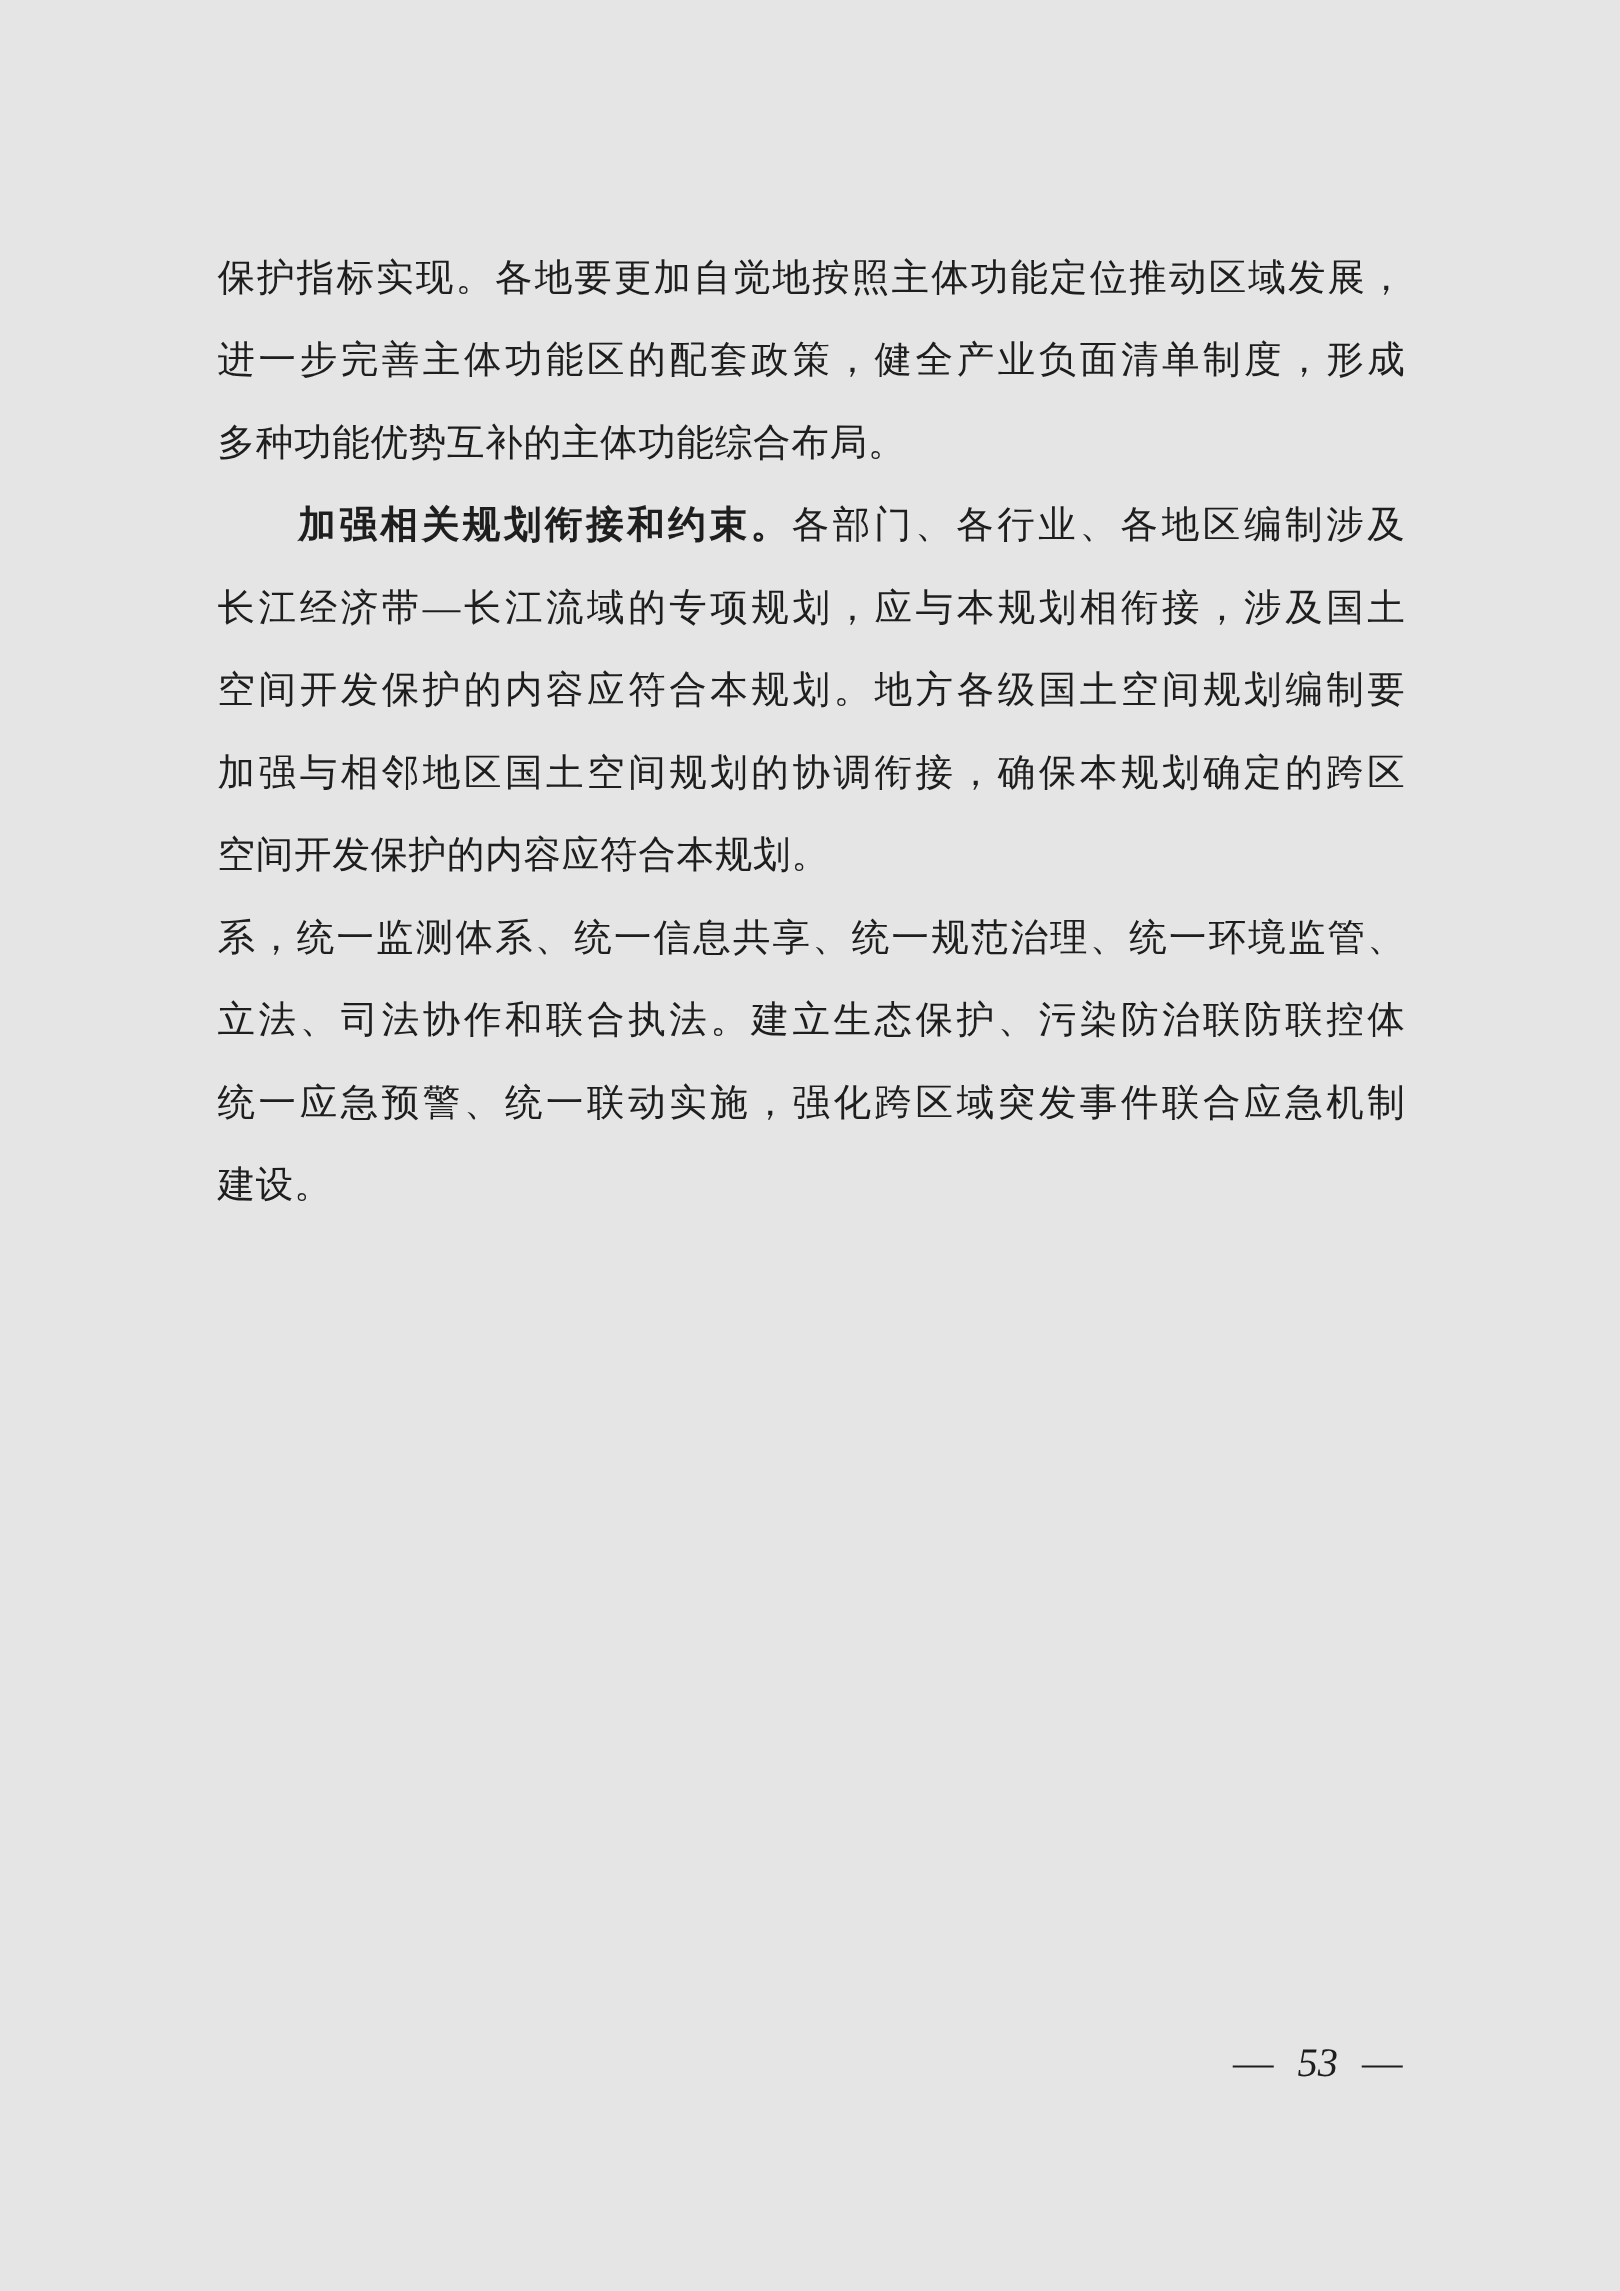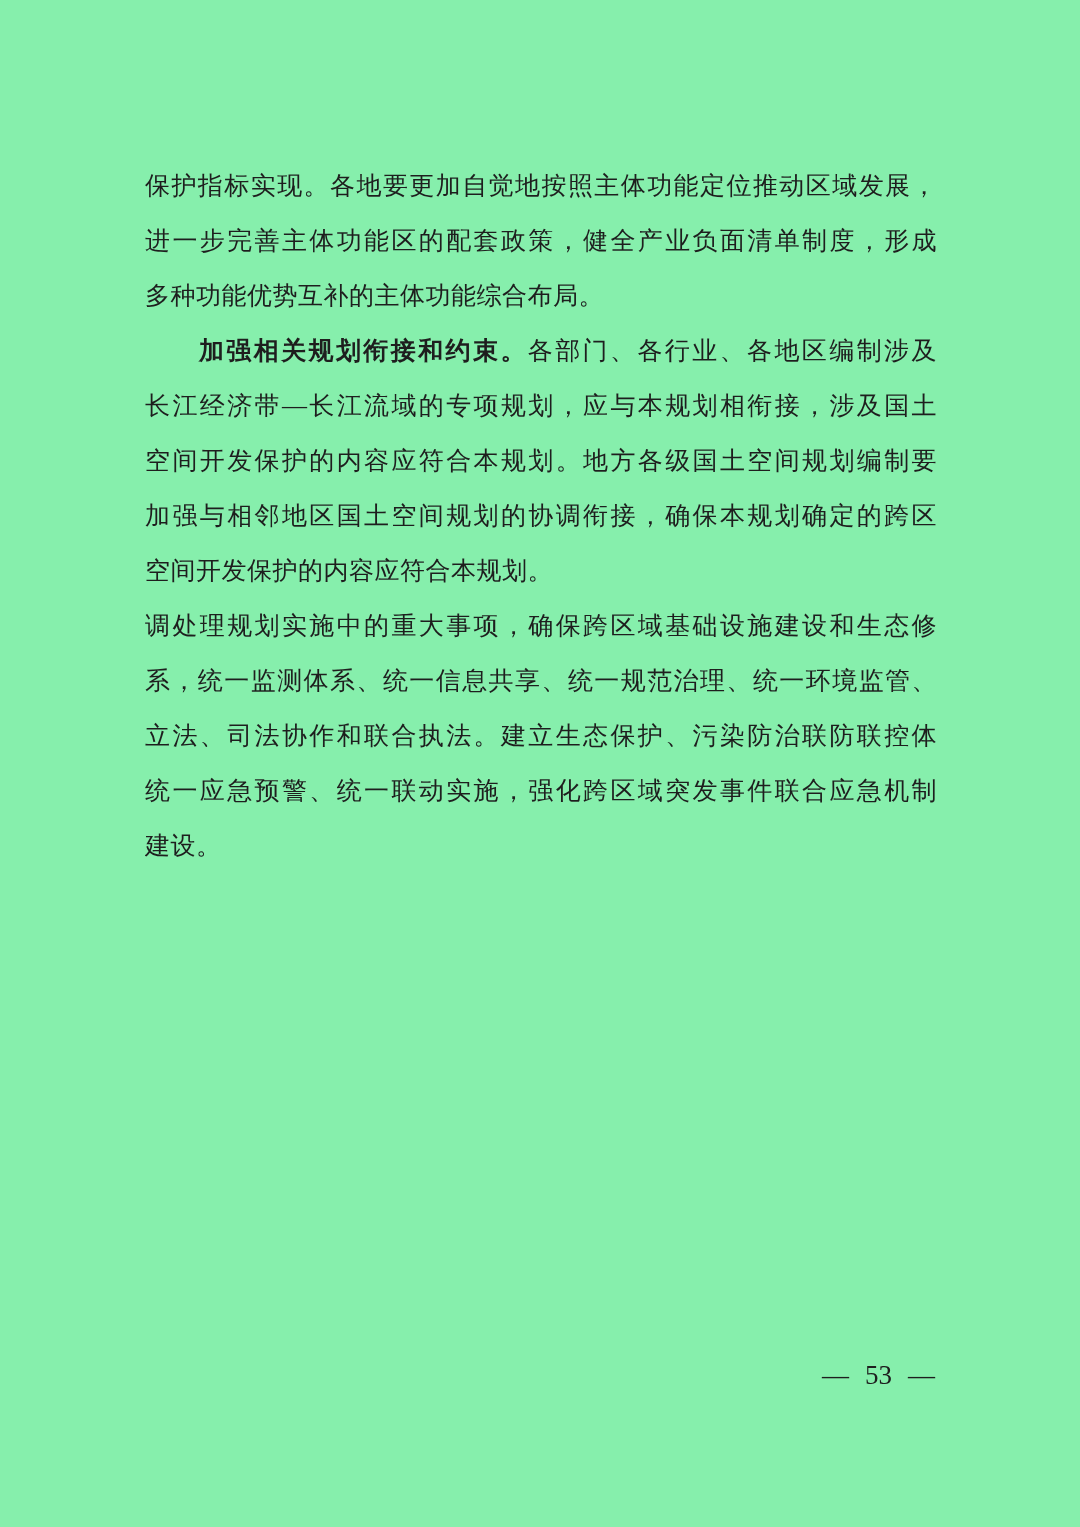--- a/index.html
+++ b/index.html
@@ -4,21 +4,21 @@
 <style>
   html, body {
     margin: 0;
     padding: 0;
     background: #ffffff;
   }
   .page {
     position: relative;
     width: 1080px;
     height: 1527px;
-    background: #86efac;
+    background: #e5e5e5;
     overflow: hidden;
     font-family: "Liberation Serif", "DejaVu Serif", serif;
     color: #1e1e1e;
   }
   .content {
     position: absolute;
     left: 145px;
     top: 158px;
     width: 792px;
   }
@@ -57,20 +57,21 @@
     top: 1355px;
     right: 145px;
     font-size: 27px;
     line-height: 40px;
     color: #1e1e1e;
     text-align: right;
   }
   .footer .pnum {
     display: inline-block;
     margin: 0 16px;
+    font-style: italic;
   }
   .footer .dash {
     display: inline-block;
     letter-spacing: 0;
   }
 </style>
 </head>
 <body>
 
 <div class="page">
@@ -87,21 +88,20 @@
       <div class="line">
         <span class="indent"></span><span class="lead">加强相关规划衔接和约束。</span><span>各部门、各行业、各地区编制涉及</span>
       </div>
       <div class="line">长江经济带—长江流域的专项规划，应与本规划相衔接，涉及国土</div>
       <div class="line">空间开发保护的内容应符合本规划。地方各级国土空间规划编制要</div>
       <div class="line">加强与相邻地区国土空间规划的协调衔接，确保本规划确定的跨区</div>
       <div class="line last">空间开发保护的内容应符合本规划。</div>
     </div>
 
     <div class="para">
-      <div class="line">调处理规划实施中的重大事项，确保跨区域基础设施建设和生态修</div>
       <div class="line">系，统一监测体系、统一信息共享、统一规范治理、统一环境监管、</div>
       <div class="line">立法、司法协作和联合执法。建立生态保护、污染防治联防联控体</div>
       <div class="line">统一应急预警、统一联动实施，强化跨区域突发事件联合应急机制</div>
       <div class="line last">建设。</div>
     </div>
 
   </div>
 
   <div class="footer">
     <span class="dash">—</span><span class="pnum">53</span><span class="dash">—</span>

